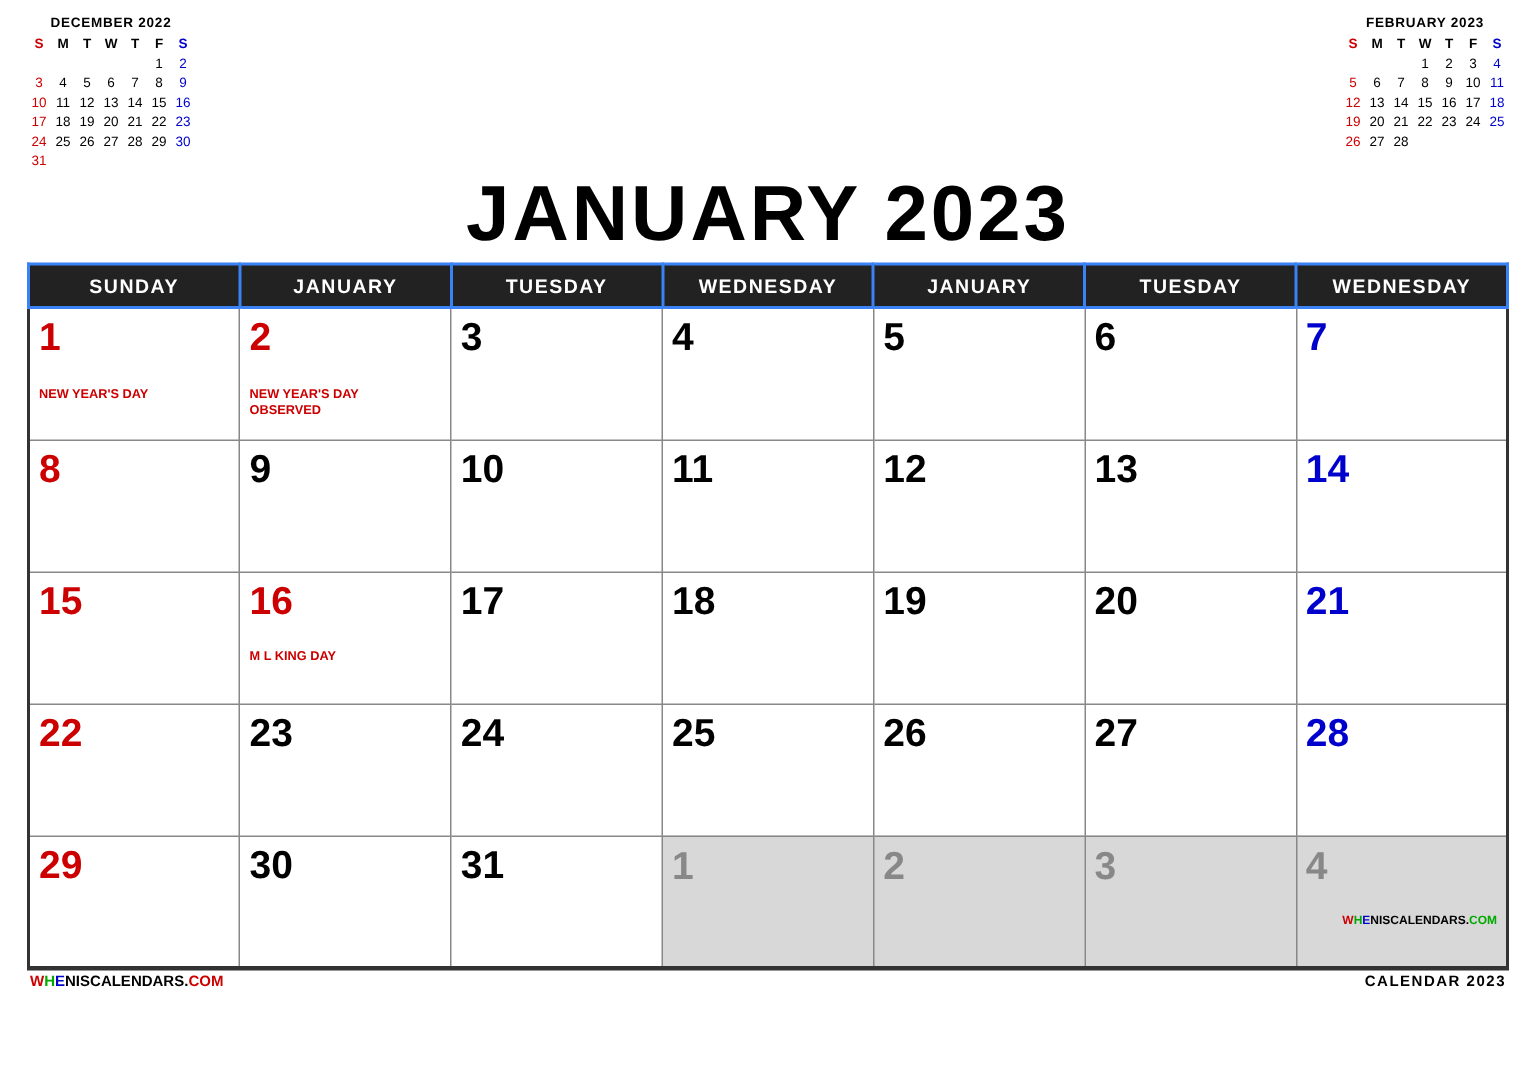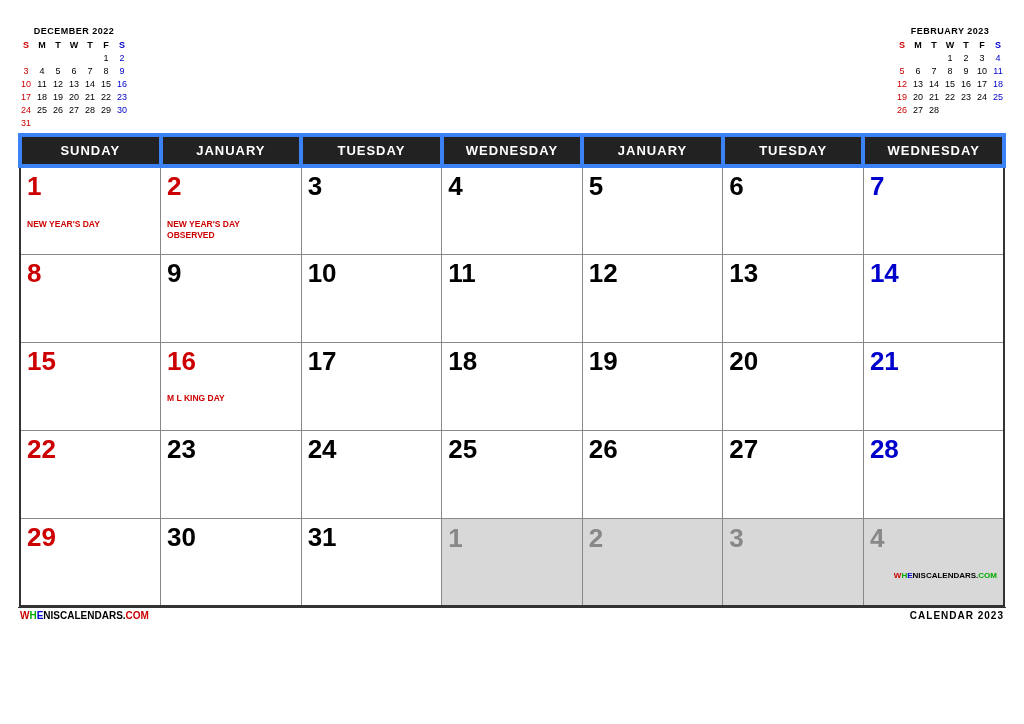--- a/index.html
+++ b/index.html
@@ -26,21 +26,20 @@
     .mini-cal {
       font-size: 9px;
       color: #000;
     }
     .mini-cal-title {
       text-align: center;
       font-weight: bold;
       font-size: 9px;
       letter-spacing: 0.5px;
       margin-bottom: 2px;
-      margin-top: 16px;
     }
     .mini-cal table {
       border-collapse: collapse;
     }
     .mini-cal table td, .mini-cal table th {
       width: 16px;
       height: 13px;
       text-align: center;
       font-size: 9px;
       padding: 0;
@@ -68,21 +67,21 @@
       border: 2px solid #333;
     }
     .cal-table th {
       background: #222;
       color: #fff;
       font-size: 13px;
       font-weight: bold;
       text-align: center;
       padding: 6px 0;
       letter-spacing: 1px;
-      border: 4px solid #3b82f6;
+      border: 2px solid #3b82f6;
     }
     .cal-table td {
       border: 1px solid #888;
       vertical-align: top;
       width: calc(100%/7);
       height: 88px;
       padding: 4px 6px;
     }
     .day-num {
       font-size: 26px;
@@ -253,20 +252,21 @@
               <td></td>
               <td></td>
               <td></td>
               <td></td>
             </tr>
       </tbody>
         </table>
     </div>
   </div>
 
+  <div class="main-title">JANUARY 2023</div>
 
   <table class="cal-table">
     <thead>
       <tr>
         <th>SUNDAY</th>
         <th>JANUARY</th>
         <th>TUESDAY</th>
         <th>WEDNESDAY</th>
         <th>JANUARY</th>
         <th>TUESDAY</th>

